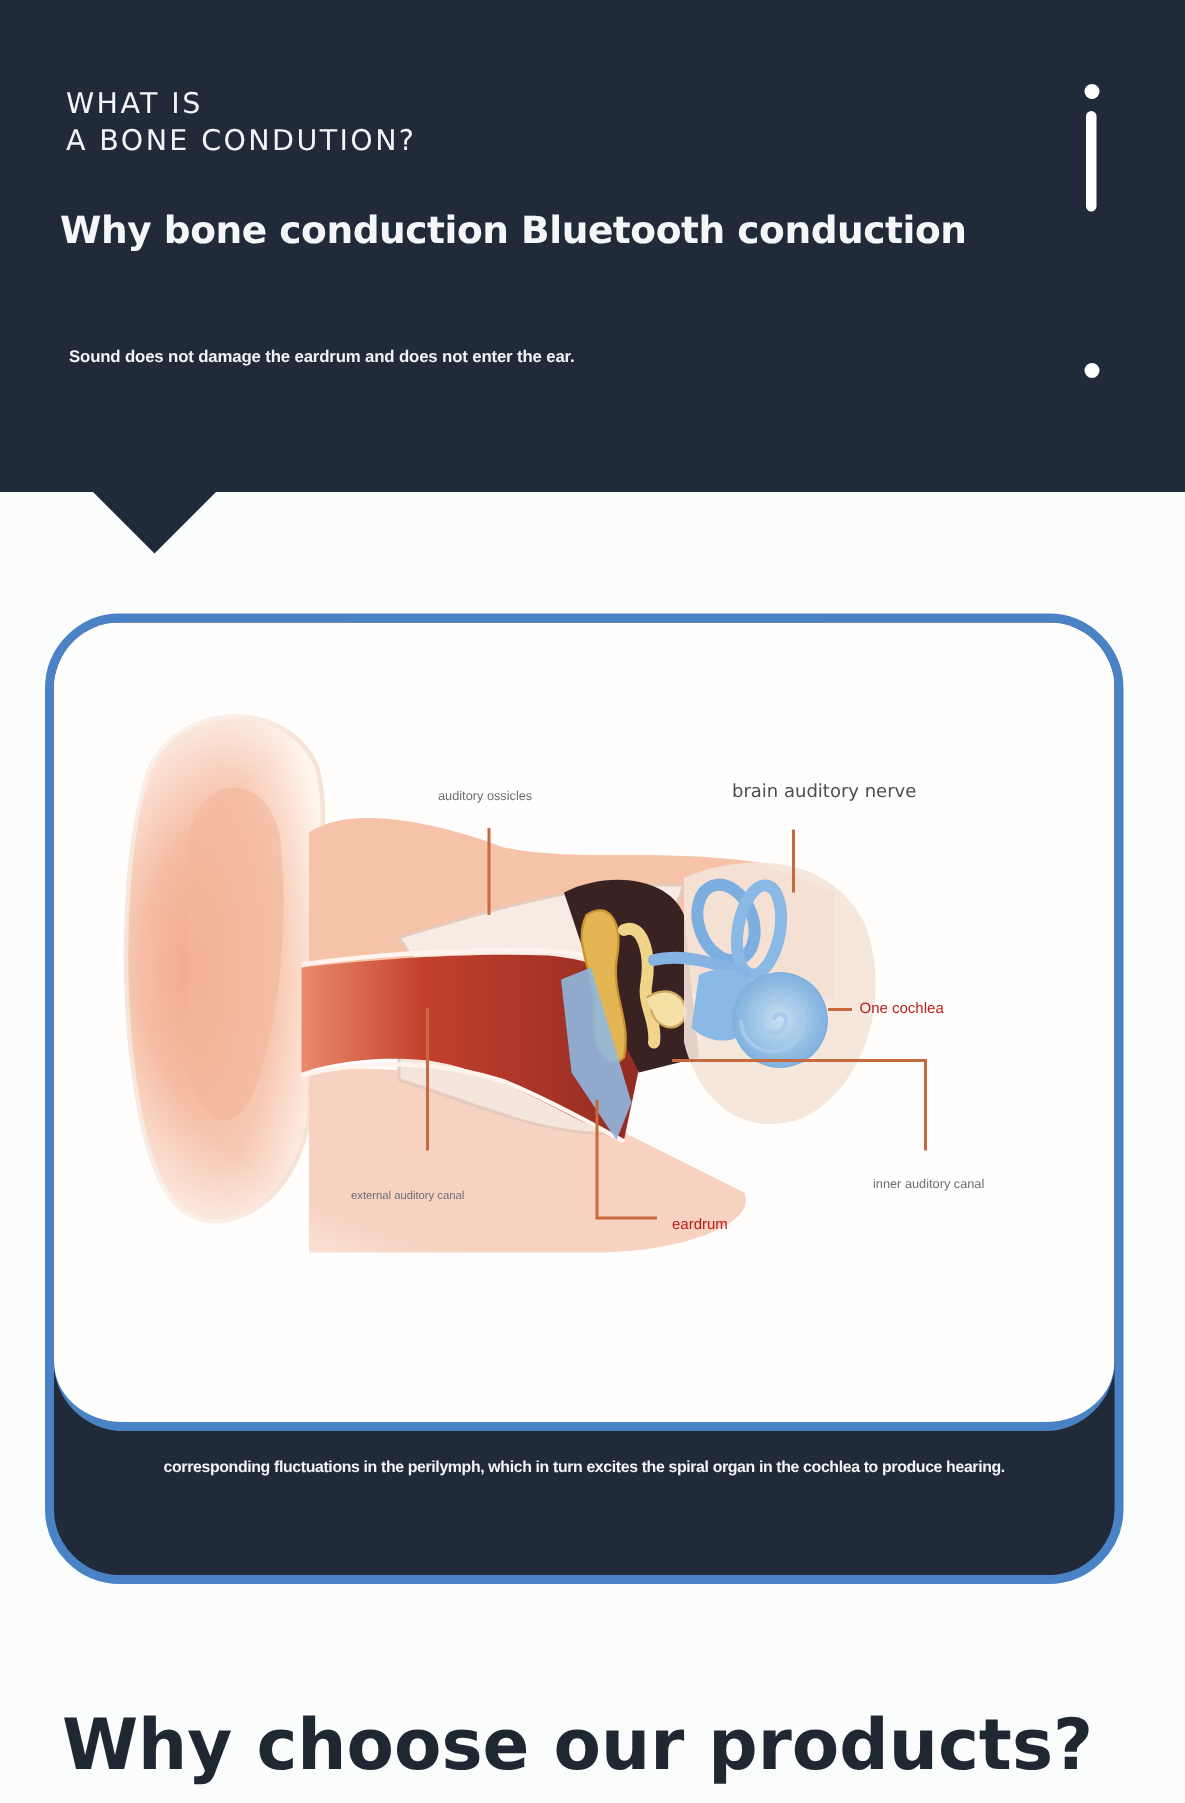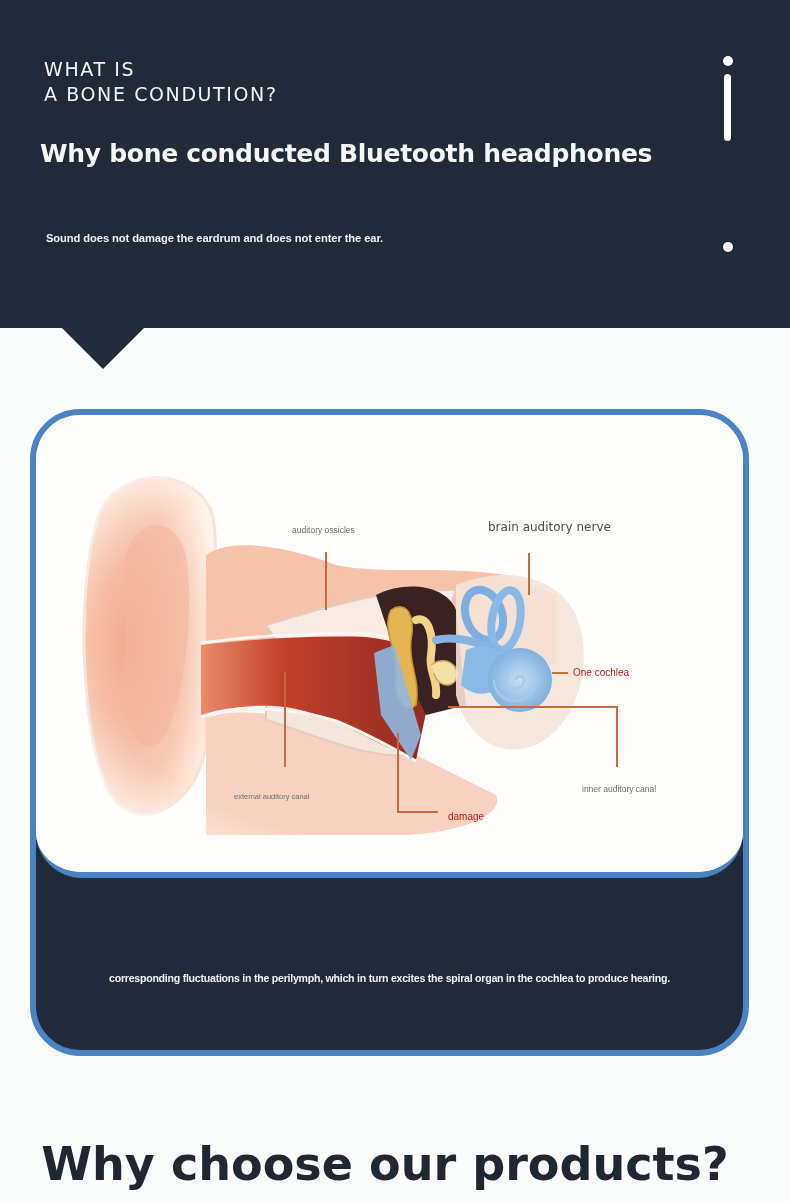--- a/index.html
+++ b/index.html
@@ -14,21 +14,21 @@
   .hero-title { position: absolute; left: 40px; top: 139px; color: #f4f6f8; font-family: "DejaVu Sans", sans-serif;
     font-weight: bold; font-size: 25px; letter-spacing: -0.3px; white-space: nowrap; }
   .hero-sub { position: absolute; left: 46px; top: 232px; color: #f0f2f4; font-family: "Liberation Sans", sans-serif;
     font-weight: bold; font-size: 11.2px; white-space: nowrap; letter-spacing: -0.1px; }
 
   .indicator-dot { position: absolute; width: 10px; height: 10px; border-radius: 50%; background: #fff; }
   .indicator-bar { position: absolute; left: 724px; top: 74px; width: 7px; height: 67px; border-radius: 4px; background: #fff; }
 
   .card { position: absolute; left: 30px; top: 409px; width: 719px; height: 647px;
     border: 6px solid #4a83c5; border-radius: 50px; background: #212a38; overflow: hidden; }
-  .card-image { position: absolute; left: 0; top: 0; width: 707px; height: 463px; background: #fffefd;
+  .card-image { position: absolute; left: 0; top: 0; width: 707px; height: 539px; background: #fffefd;
     border-bottom: 6px solid #4a83c5; border-radius: 0 0 46px 46px; overflow: hidden; }
   .card-image::before { content: ""; position: absolute; inset: 0; }
   .ear-svg { position: absolute; left: 0; top: 0; }
 
   .lbl { position: absolute; color: #555a5f; white-space: nowrap; font-family: "Liberation Sans", sans-serif; }
   .lbl-sm { font-size: 8.5px; color: #6a6e72; }
   .lbl-md { font-size: 10px; color: #b91c1c; }
   .lbl-lg { font-size: 12px; color: #4a4d52; font-family: "DejaVu Sans", sans-serif; }
 
   .card-text { position: absolute; left: 0; width: 707px; text-align: center; color: #f2f4f6;
@@ -36,21 +36,21 @@
 
   .bottom-title { position: absolute; left: 0; top: 1136px; width: 770px; text-align: center; color: #1f2733;
     font-family: "DejaVu Sans", sans-serif; font-size: 47px; letter-spacing: 0px; white-space: nowrap; transform: scaleX(0.98); }
 </style>
 </head>
 <body>
 
 <section class="hero">
   <div class="eyebrow">WHAT IS
 A BONE CONDUTION?</div>
-  <h1 class="hero-title">Why bone conducted Bluetooth headphones</h1>
+  <h1 class="hero-title">Why bone conduction Bluetooth conduction</h1>
   <p class="hero-sub">Sound does not damage the eardrum and does not enter the ear.</p>
 
   <div>
     <span class="indicator-dot" style="left:723px;top:56px;"></span>
     <span class="indicator-bar"></span>
     <span class="indicator-dot" style="left:723px;top:242px;"></span>
   </div>
 </section>
 <div class="hero-pointer"></div>
 
@@ -123,19 +123,19 @@
         <line x1="249" y1="257" x2="249" y2="352"></line>
         <polyline points="362,318 362,397 402,397"></polyline>
       </g>
     </svg>
 
     <span class="lbl lbl-sm" style="left:256px;top:110px;">auditory ossicles</span>
     <span class="lbl lbl-lg" style="left:452px;top:105px;">brain auditory nerve</span>
     <span class="lbl lbl-md" style="left:537px;top:252px;">One cochlea</span>
     <span class="lbl lbl-sm" style="left:546px;top:369px;">inner auditory canal</span>
     <span class="lbl lbl-sm" style="left:198px;top:377px;font-size:7.5px;text-align:right;">external auditory canal</span>
-    <span class="lbl lbl-md" style="left:412px;top:396px;">damage</span>
+    <span class="lbl lbl-md" style="left:412px;top:396px;">eardrum</span>
   </div>
 
   <p class="card-text" style="top:557px;">corresponding fluctuations in the perilymph, which in turn excites the spiral organ in the cochlea to produce hearing.</p>
 </div>
 
 <h2 class="bottom-title">Why choose our products?</h2>
 
 </body></html>

